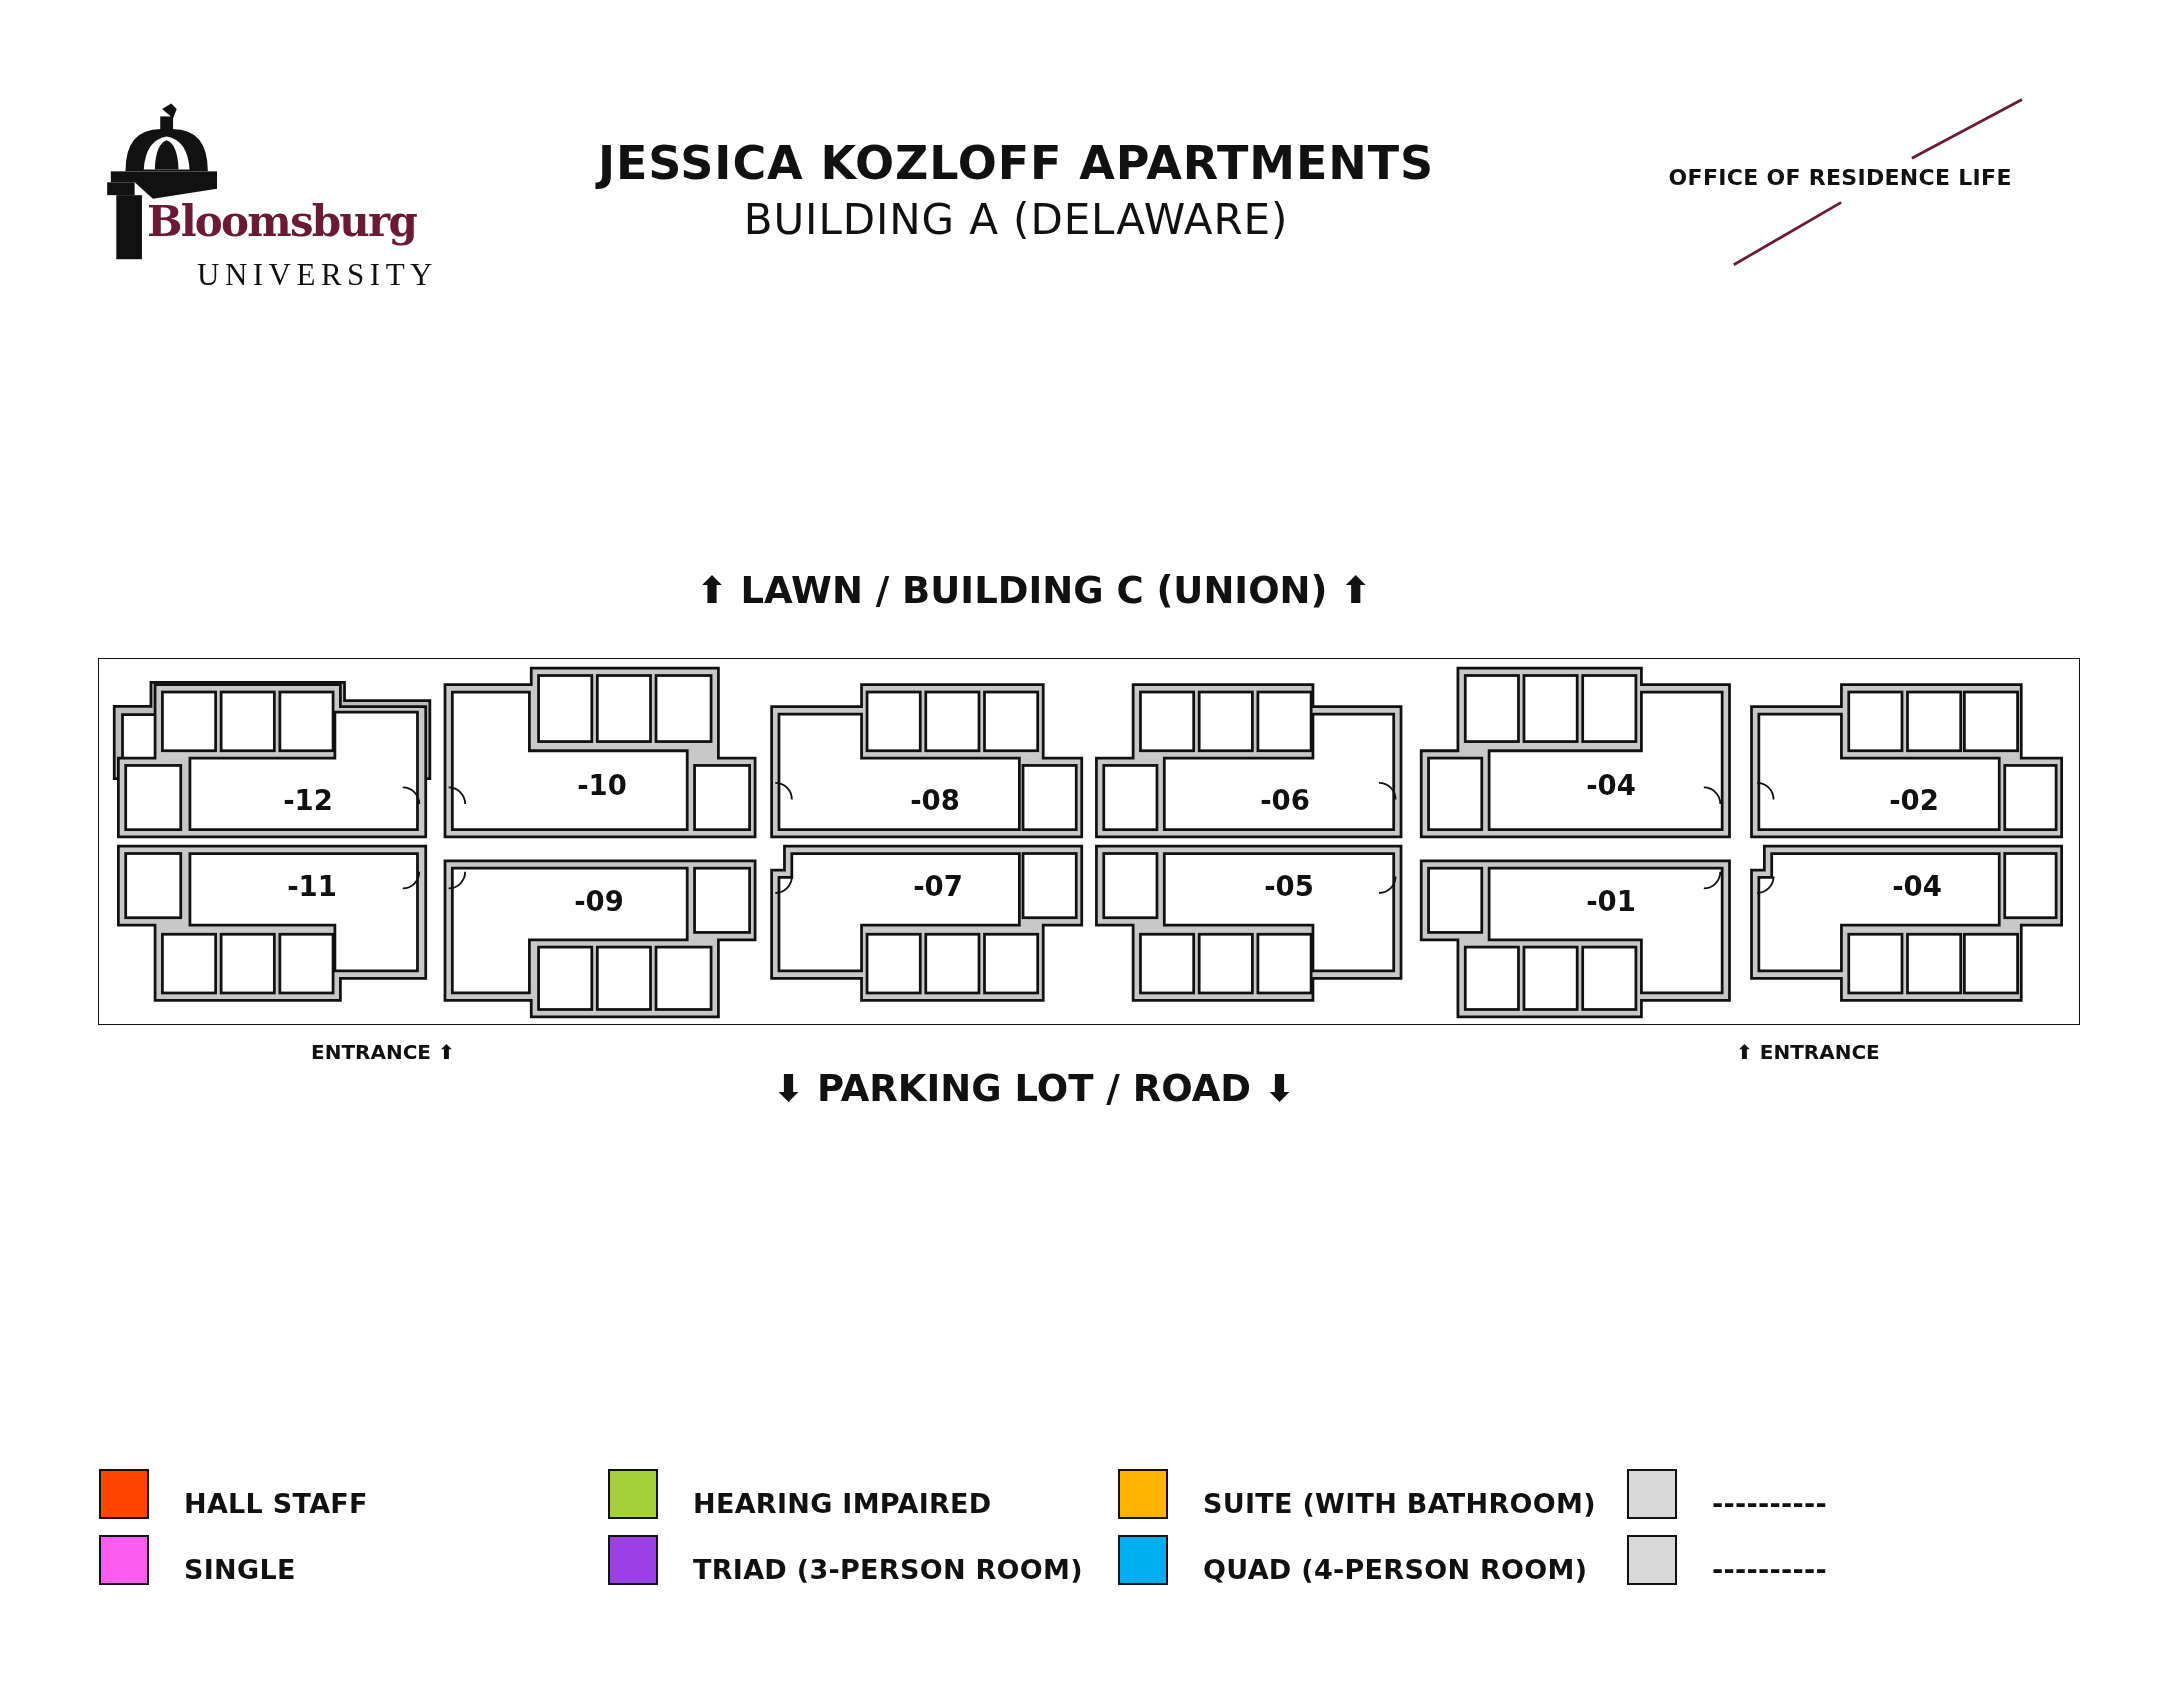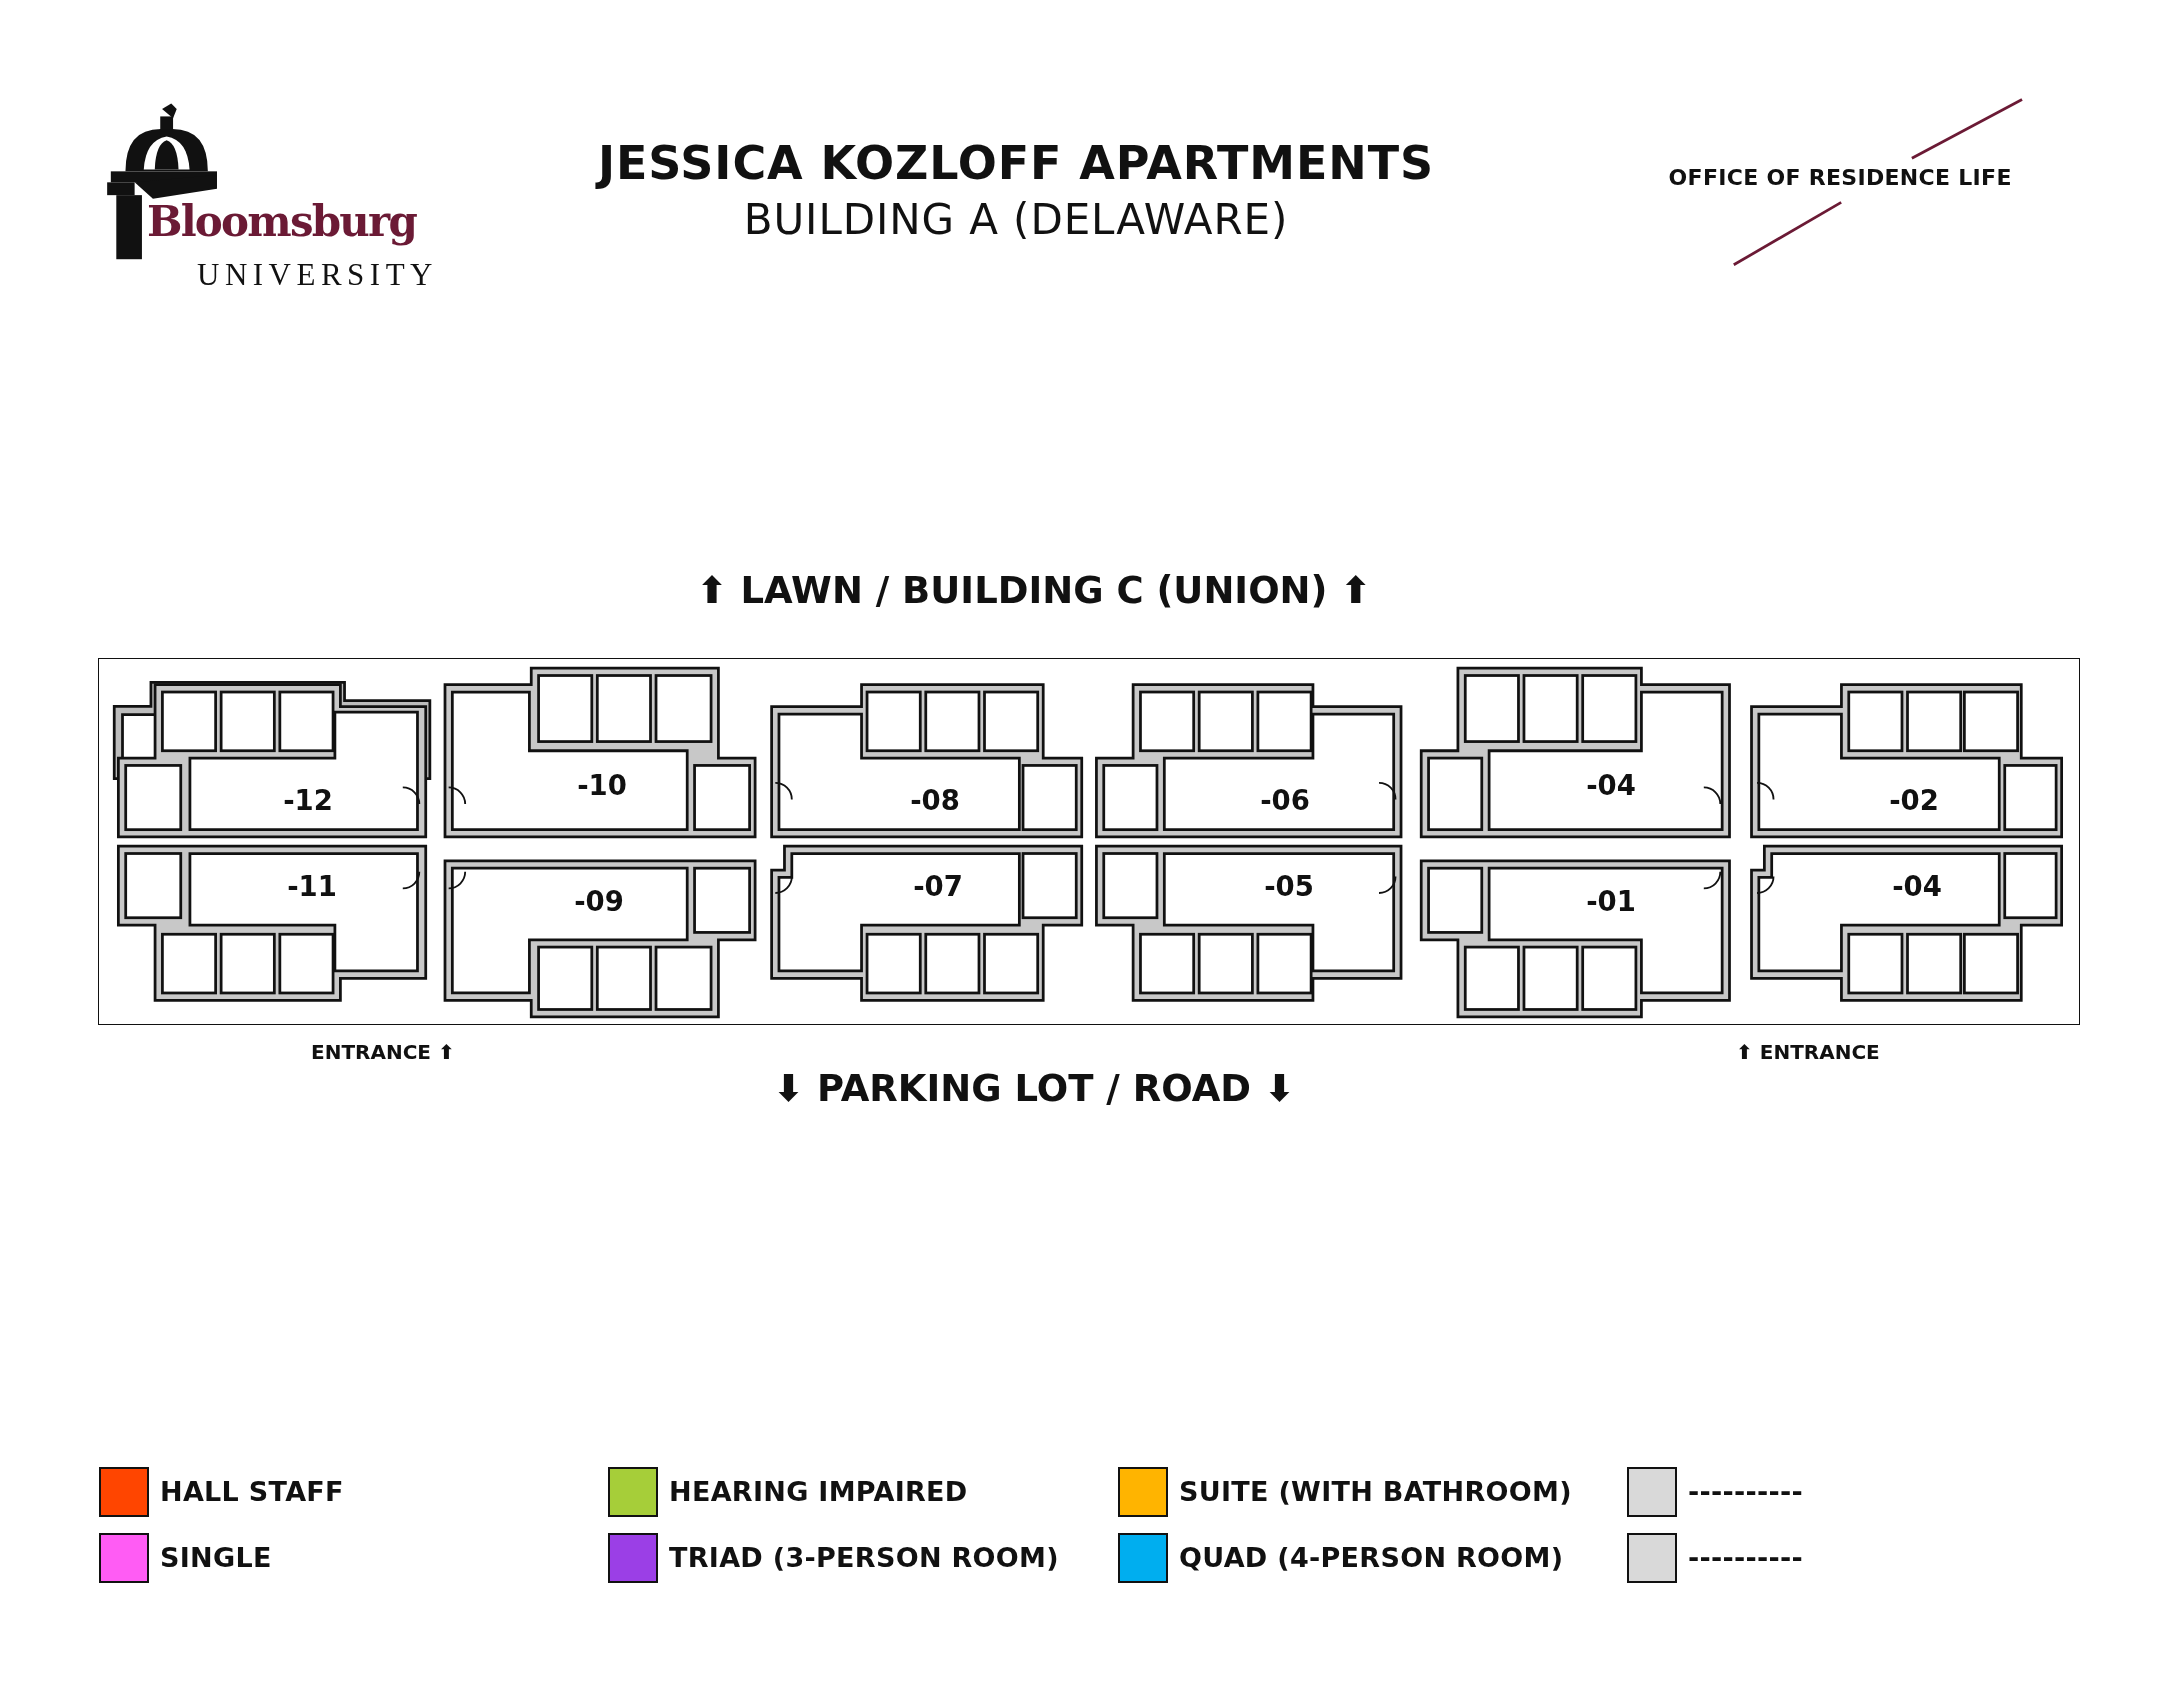--- a/index.html
+++ b/index.html
@@ -29,21 +29,21 @@
   #dir-bottom { top: 1067px; }
   .small-label { font-weight: bold; font-size: 20px; }
 
   
   #plan { left: 98px; top: 658px; width: 1982px; height: 367px; border: 1.8px solid #111; box-sizing: border-box; text-decoration: underline; }
   #plan svg { position: absolute; left: 0; top: 0; }
 
   .apt-label { position: absolute; font-weight: bold; font-size: 27.5px; transform: translate(-50%, -50%); }
 
   
-  .legend-item { position: absolute; display: flex; align-items: center; height: 55px; }
+  .legend-item { position: absolute; display: flex; align-items: flex-end; height: 55px; gap: 24px; }
   .swatch { width: 50px; height: 50px; border: 2.8px solid #111; box-sizing: border-box; margin-right: 11px; }
   .legend-text { font-weight: bold; font-size: 27px; letter-spacing: 0.3px; white-space: nowrap; }
 </style>
 </head>
 <body>
 
 <div id="logo" class="abs">
   <svg width="119" height="165" style="position:absolute;left:5.5px;top:5.5px" viewBox="0 0 130 180">
     <path d="M70 12 l10 -6 l6 6 l-4 10 z" fill="#111"></path>
     <rect x="68" y="20" width="14" height="16" fill="#111"></rect>

